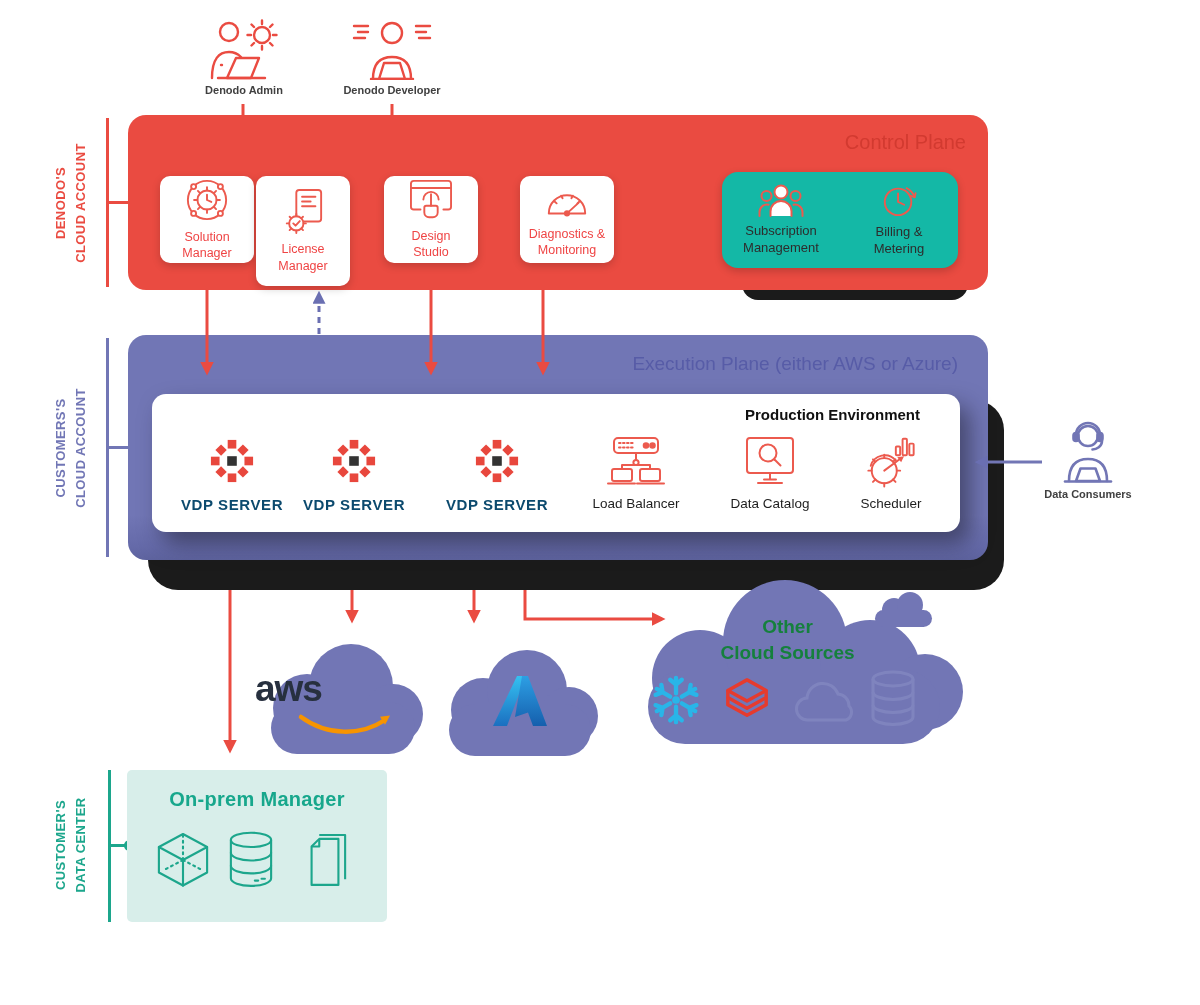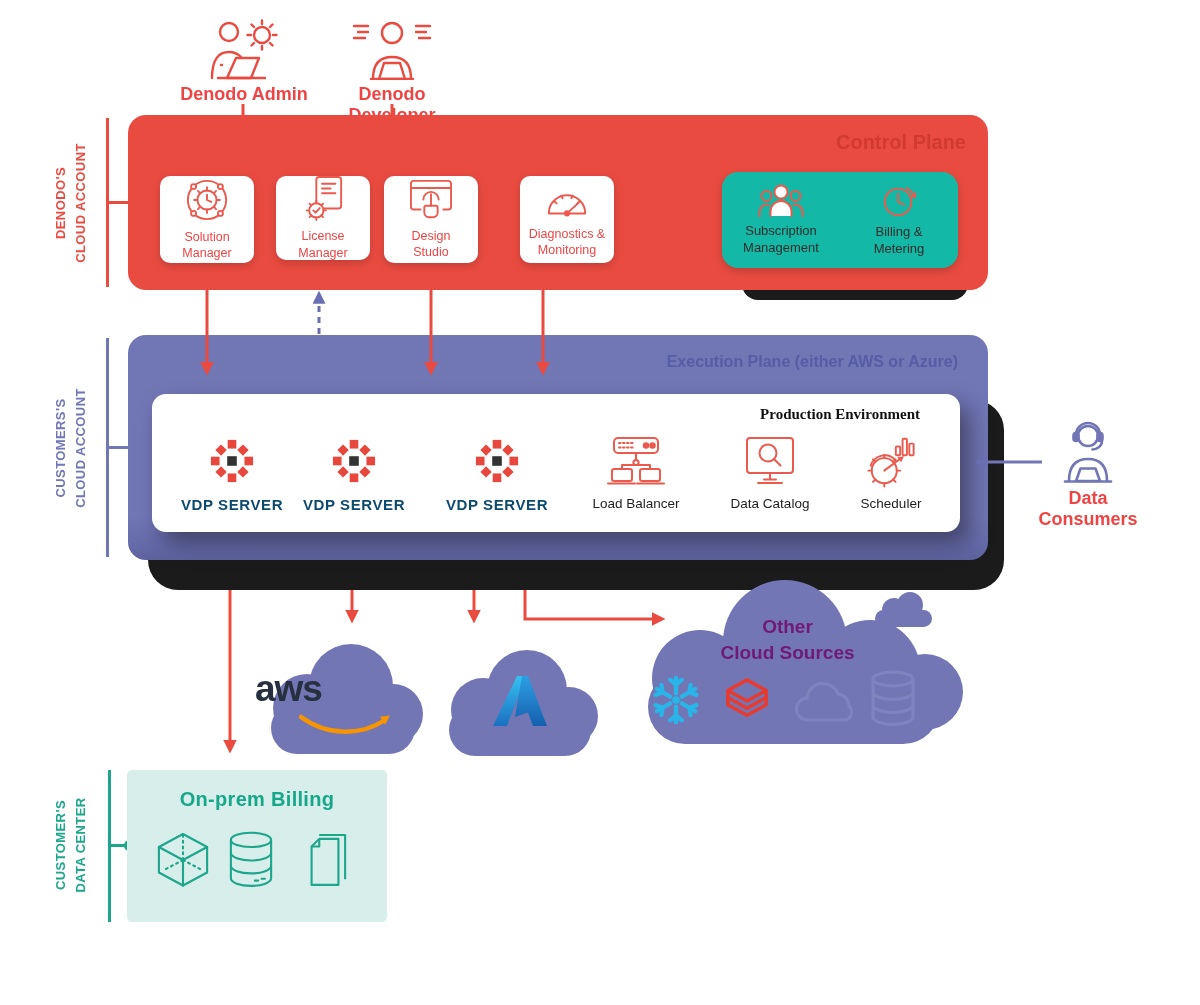--- a/index.html
+++ b/index.html
@@ -7,46 +7,46 @@
        font-family:"Liberation Sans",sans-serif;overflow:hidden;}
   .abs{position:absolute;}
   
   .vlabel{position:absolute;width:170px;height:40px;transform:rotate(-90deg);
           text-align:center;font-weight:bold;font-size:13px;letter-spacing:.4px;
           line-height:1.5;white-space:pre-line;}
   .bl{position:absolute;}
   
   .panel{position:absolute;border-radius:18px;}
   .shadow-rect{position:absolute;background:#1b1b1b;}
-  .plane-title{position:absolute;font-weight:bold;font-size:20px;}
+  .plane-title{position:absolute;font-weight:normal;font-size:20px;}
   
   .card{position:absolute;background:#fff;border-radius:10px;
         box-shadow:0 3px 8px rgba(0,0,0,.18);
         display:flex;flex-direction:column;align-items:center;justify-content:center;
         text-align:center;}
   .card-label{white-space:pre-line;font-size:12.5px;color:#ef4444;line-height:1.3;margin-top:7px;}
   .mg-card{position:absolute;background:#14b8a6;border-radius:16px;
            box-shadow:0 3px 8px rgba(0,0,0,.2);display:grid;grid-template-columns:1fr 1fr;}
   .mg-cell{display:flex;flex-direction:column;align-items:center;justify-content:center;text-align:center;}
   .mg-label{white-space:pre-line;font-size:13px;color:#2d2d2d;line-height:1.3;margin-top:6px;}
   
   .prod-card{position:absolute;background:#fff;border-radius:14px;
              box-shadow:10px 12px 22px rgba(25,25,40,.5);}
-  .prod-title{position:absolute;right:40px;top:12px;font-weight:bold;font-size:15px;color:#111;font-family:Liberation Serif, serif;}
+  .prod-title{position:absolute;right:40px;top:12px;font-weight:bold;font-size:15px;color:#111;}
   .pe-item{position:absolute;top:432px;width:132px;text-align:center;z-index:4;}
   .pe-icon{height:58px;display:flex;align-items:center;justify-content:center;}
   .pe-label{margin-top:6px;font-size:13.5px;color:#1e1e1e;}
   .pe-label.vdp{font-weight:bold;font-size:15px;letter-spacing:.6px;color:#0c4a6e;}
   
   .persona{position:absolute;text-align:center;}
-  .persona-label{font-weight:bold;font-size:18px;color:#ef4444;margin-top:4px;}
+  .persona-label{font-weight:bold;font-size:11px;color:#404040;margin-top:4px;}
   
   .cloud-wrap{position:absolute;}
   .oc-title{position:absolute;left:0;right:10px;top:44px;text-align:center;font-weight:bold;
-            font-size:19px;color:#701a75;white-space:pre-line;line-height:1.35;}
+            font-size:19px;color:#15803d;white-space:pre-line;line-height:1.35;}
   .aws-text{position:absolute;left:0;right:0;top:32px;text-align:left;font-weight:bold;
             font-size:37px;color:#27303F;letter-spacing:-1px;}
   
   .onprem-box{position:absolute;background:#D8EEEA;border-radius:5px;}
   .onprem-title{position:absolute;left:0;right:0;top:18px;text-align:center;
                 font-weight:bold;font-size:20px;color:#17A78C;letter-spacing:.3px;}
   svg{display:block;}
 </style>
 </head>
 <body>
@@ -127,21 +127,21 @@
         </g>
     <circle cx="23" cy="23" r="10"></circle>
     <path d="M23 13 V9.5 M23 33 V36.5 M13 23 H9.5 M33 23 H36.5 M16 16 l-2.5 -2.5 M30 30 l2.5 2.5 M30 16 l2.5 -2.5 M16 30 l-2.5 2.5"></path>
     <path d="M23 23 V17.5 M23 23 l4.5 2"></path>
   </svg>
   </span>
   <div class="card-label">Solution
 Manager</div>
 </div>
 
-<div class="card" style="left:276px;top:176px;width:94px;height:84px;z-index:3">
+<div class="card" style="left:256px;top:176px;width:94px;height:110px;z-index:3">
   <span>
   <svg width="42" height="46" viewBox="0 0 44 48" fill="none" stroke="#EC5A4E" stroke-width="2" stroke-linecap="round" stroke-linejoin="round">
     <rect x="15" y="2" width="26" height="33" rx="3"></rect>
     <path d="M21 9 H35 M21 14 H30 M21 19 H35"></path>
     <circle cx="15" cy="37" r="7.5" fill="#fff"></circle>
     <path d="M15 27 V29.5 M15 44.5 V47 M5 37 H7.5 M22.5 37 H25 M8 30 l1.8 1.8 M20.2 42.2 l1.8 1.8 M22 30 l-1.8 1.8 M9.8 42.2 l-1.8 1.8"></path>
     <path d="M11.8 37 l2.4 2.4 4.4 -4.8"></path>
   </svg>
   </span>
   <div class="card-label">License
@@ -198,21 +198,21 @@
       <path d="M27 6.5 a17 17 0 0 1 8.5 9.5"></path>
       <path d="M35.5 16 l-4.2 -1.3 M35.5 16 l1 -4.2"></path>
     </svg>
     </span>
     <div class="mg-label">Billing &amp;
 Metering</div>
   </div>
 </div>
 
 <div class="panel" style="left:128px;top:335px;width:860px;height:225px;background:linear-gradient(180deg,#7176B5 0%,#7176B5 80%,#656AA9 94%,#5E639E 100%);z-index:2">
-  <div class="plane-title" style="position:absolute;right:30px;top:18px;color:#575CA7;font-size:16px">Execution Plane (either AWS or Azure)</div>
+  <div class="plane-title" style="position:absolute;right:30px;top:18px;color:#575CA7;font-size:19px">Execution Plane (either AWS or Azure)</div>
 </div>
 
 <div class="prod-card" style="left:152px;top:394px;width:808px;height:138px;z-index:3">
   <div class="prod-title">Production Environment</div>
 </div>
 
 <div class="pe-item" style="left:166px">
   <div class="pe-icon">
     <svg width="46" height="46" viewBox="0 0 48 48">
       <g fill="#E8473D">
@@ -436,21 +436,21 @@
 
 <span class="abs" style="left:868px;top:590px;z-index:2">
   <svg width="68" height="38" viewBox="0 0 68 38" fill="#7276B5">
     <circle cx="26" cy="20" r="12"></circle>
       <circle cx="42" cy="15" r="13"></circle>
     <rect x="7" y="20" width="57" height="17" rx="8.5"></rect>
   </svg>
 </span>
 
 <div class="onprem-box" style="left:127px;top:770px;width:260px;height:152px;z-index:2">
-  <div class="onprem-title">On-prem Billing</div>
+  <div class="onprem-title">On-prem Manager</div>
   <span style="position:absolute;left:29px;top:61px">
   <svg width="54" height="58" viewBox="0 0 56 60" fill="none" stroke="#1CA68C" stroke-width="2.2" stroke-linecap="round" stroke-linejoin="round">
     <path d="M28 3 L53 16.5 L28 30 L3 16.5 Z"></path>
     <path d="M3 16.5 V43 L28 56.5 V30"></path>
     <path d="M53 16.5 V43 L28 56.5"></path>
     <path d="M28 30 V5 M28 30 L9 40 M28 30 L47 40" stroke-dasharray="2 4"></path>
   </svg>
   </span>
   <span style="position:absolute;left:101px;top:60px">
   <svg width="46" height="60" viewBox="0 0 48 62" fill="none" stroke="#1CA68C" stroke-width="2.2" stroke-linecap="round">

